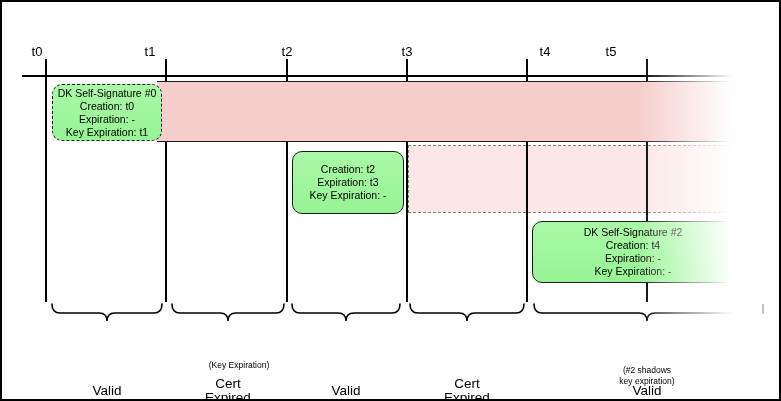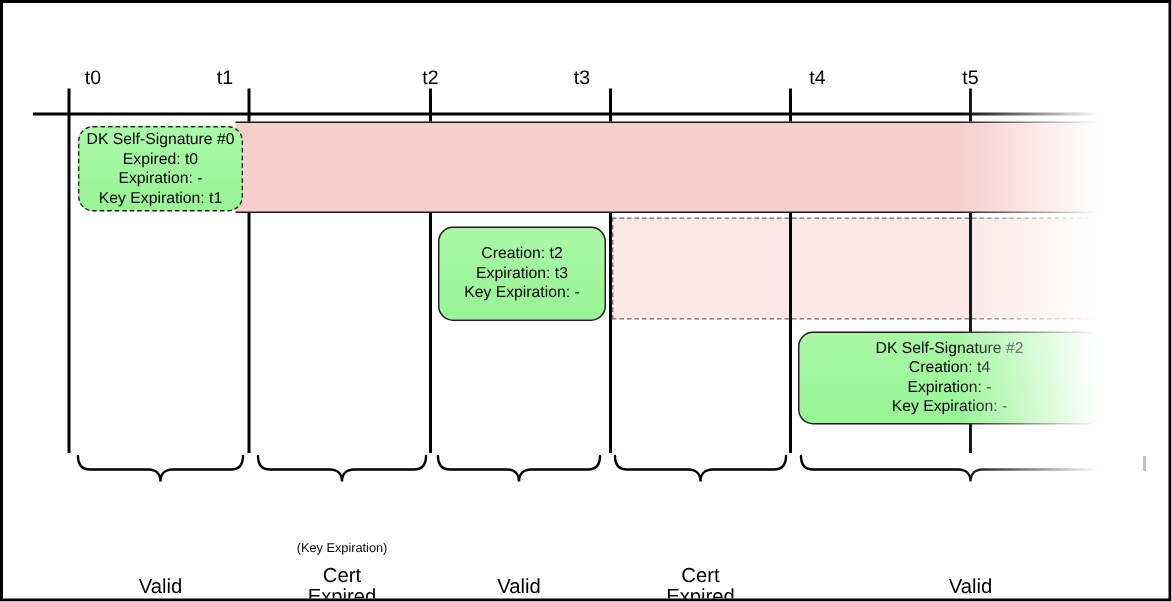--- a/index.html
+++ b/index.html
@@ -54,33 +54,33 @@
 
   <div class="axis"></div>
 
   <div class="tline" style="left:43px"></div>
   <div class="tline" style="left:163px"></div>
   <div class="tline" style="left:284px"></div>
   <div class="tline" style="left:404px"></div>
   <div class="tline" style="left:524px"></div>
   <div class="tline" style="left:644px"></div>
 
-  <div class="tlabel" style="left:45px">t0</div>
+  <div class="tlabel" style="left:20px">t0</div>
   <div class="tlabel" style="left:133px">t1</div>
   <div class="tlabel" style="left:270px">t2</div>
-  <div class="tlabel" style="left:371px">t3</div>
+  <div class="tlabel" style="left:390px">t3</div>
   <div class="tlabel" style="left:528px">t4</div>
-  <div class="tlabel" style="left:630px">t5</div>
+  <div class="tlabel" style="left:594px">t5</div>
 
   <div class="band-light"></div>
   <div class="band-dark"></div>
 
   <div class="sig sig0 dashed">
     <div>DK Self-Signature #0</div>
-    <div>Expired: t0</div>
+    <div>Creation: t0</div>
     <div>Expiration: -</div>
     <div>Key Expiration: t1</div>
   </div>
   <div class="sig sig1">
     <div>Creation: t2</div>
     <div>Expiration: t3</div>
     <div>Key Expiration: -</div>
   </div>
   <div class="sig sig2">
     <div>DK Self-Signature #2</div>
@@ -108,20 +108,24 @@
   <div class="plabel" style="left:299px">
     <span class="wrap">Valid</span>
   </div>
   <div class="plabel" style="left:420px">
     <span class="wrap">Cert Expired</span>
   </div>
   <div class="plabel" style="left:600px">
     <span class="wrap">Valid</span>
   </div>
 
-  <div class="pnote" style="left:171px">
+  <div class="pnote" style="left:182px">
     <div>(Key Expiration)</div>
+  </div>
+  <div class="pnote low" style="left:590px">
+    <div>(#2 shadows</div>
+    <div>key expiration)</div>
   </div>
 
   <div class="fade-overlay"></div>
   <div class="faint-tick"></div>
 
 </div>
 
 </body></html>

